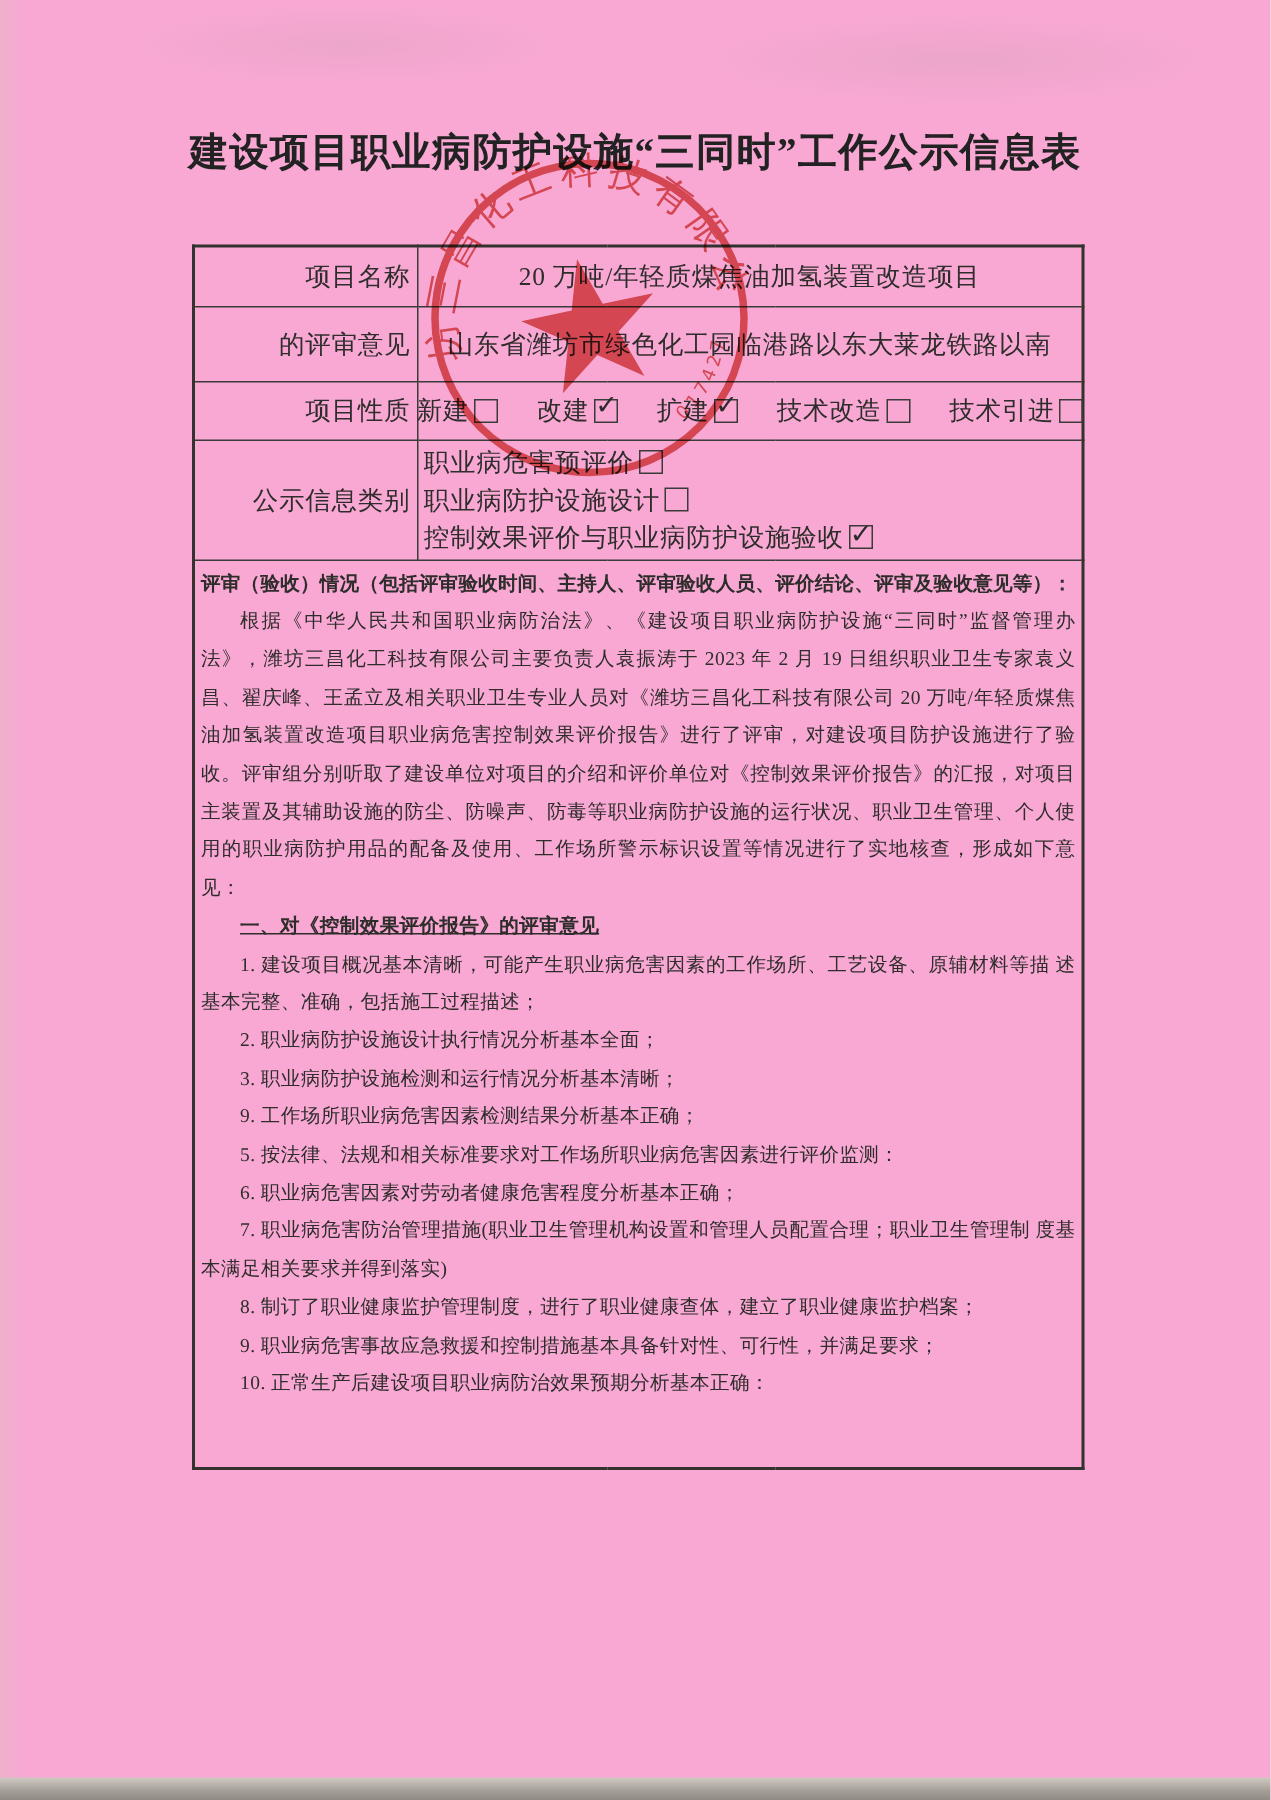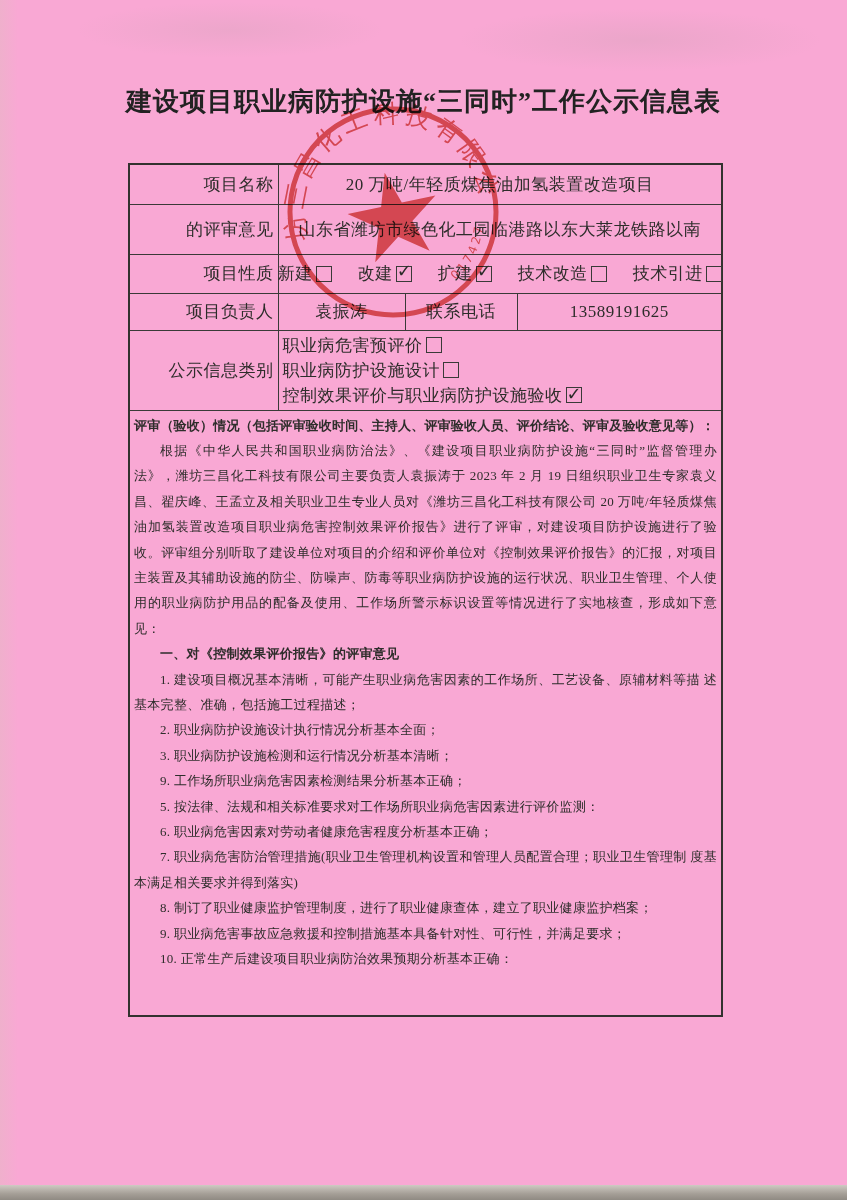--- a/index.html
+++ b/index.html
@@ -29,21 +29,21 @@
   .opt-col .opt{display:flex;line-height:25px;}
   .box{position:relative;display:inline-block;width:14px;height:14px;
         border:1.7px solid #3a3a38;margin-left:3px;flex:0 0 auto;}
   .box.checked::after{content:"✓";position:absolute;left:0px;top:-7px;
         font-size:18px;font-weight:bold;color:#2c2b29;font-family:"DejaVu Sans",sans-serif;}
   .two-line div{line-height:22px;text-align:center;}
   .review-cell{vertical-align:top;padding:5px 6px 6px 9px;}
   .review-cell p{margin:0;font-size:13px;line-height:25.4px;text-indent:2em;
         letter-spacing:.3px;text-align:justify;}
   .review-cell p.hdr{text-indent:0;font-weight:bold;letter-spacing:.2px;}
-  .review-cell p.bold{font-weight:bold;}
+  .review-cell p.bold{font-weight:bold;text-decoration:underline;}
   
   .stamp{position:absolute;left:281px;top:100px;width:224px;height:224px;
         transform:rotate(-12deg);opacity:.8;mix-blend-mode:multiply;pointer-events:none;}
 </style>
 </head>
 <body>
 
 <div class="page">
 
   <div class="doc-title">建设项目职业病防护设施“三同时”工作公示信息表</div>
@@ -83,26 +83,20 @@
               <span class="opt">
                 <span>技术改造</span>
                 <span class="box"></span>
               </span>
               <span class="opt">
                 <span>技术引进</span>
                 <span class="box"></span>
               </span>
             </div>
       </td>
-    </tr>
-    <tr style="height:37px">
-      <td class="lab">项目负责人</td>
-      <td class="val">袁振涛</td>
-      <td class="val">联系电话</td>
-      <td class="val">13589191625</td>
     </tr>
     <tr style="height:76px">
       <td class="lab">公示信息类别</td>
       <td class="val-left" colspan="3">
         <div class="opt-col">
               <span class="opt">
                 <span>职业病危害预评价</span>
                 <span class="box"></span>
               </span>
               <span class="opt">

